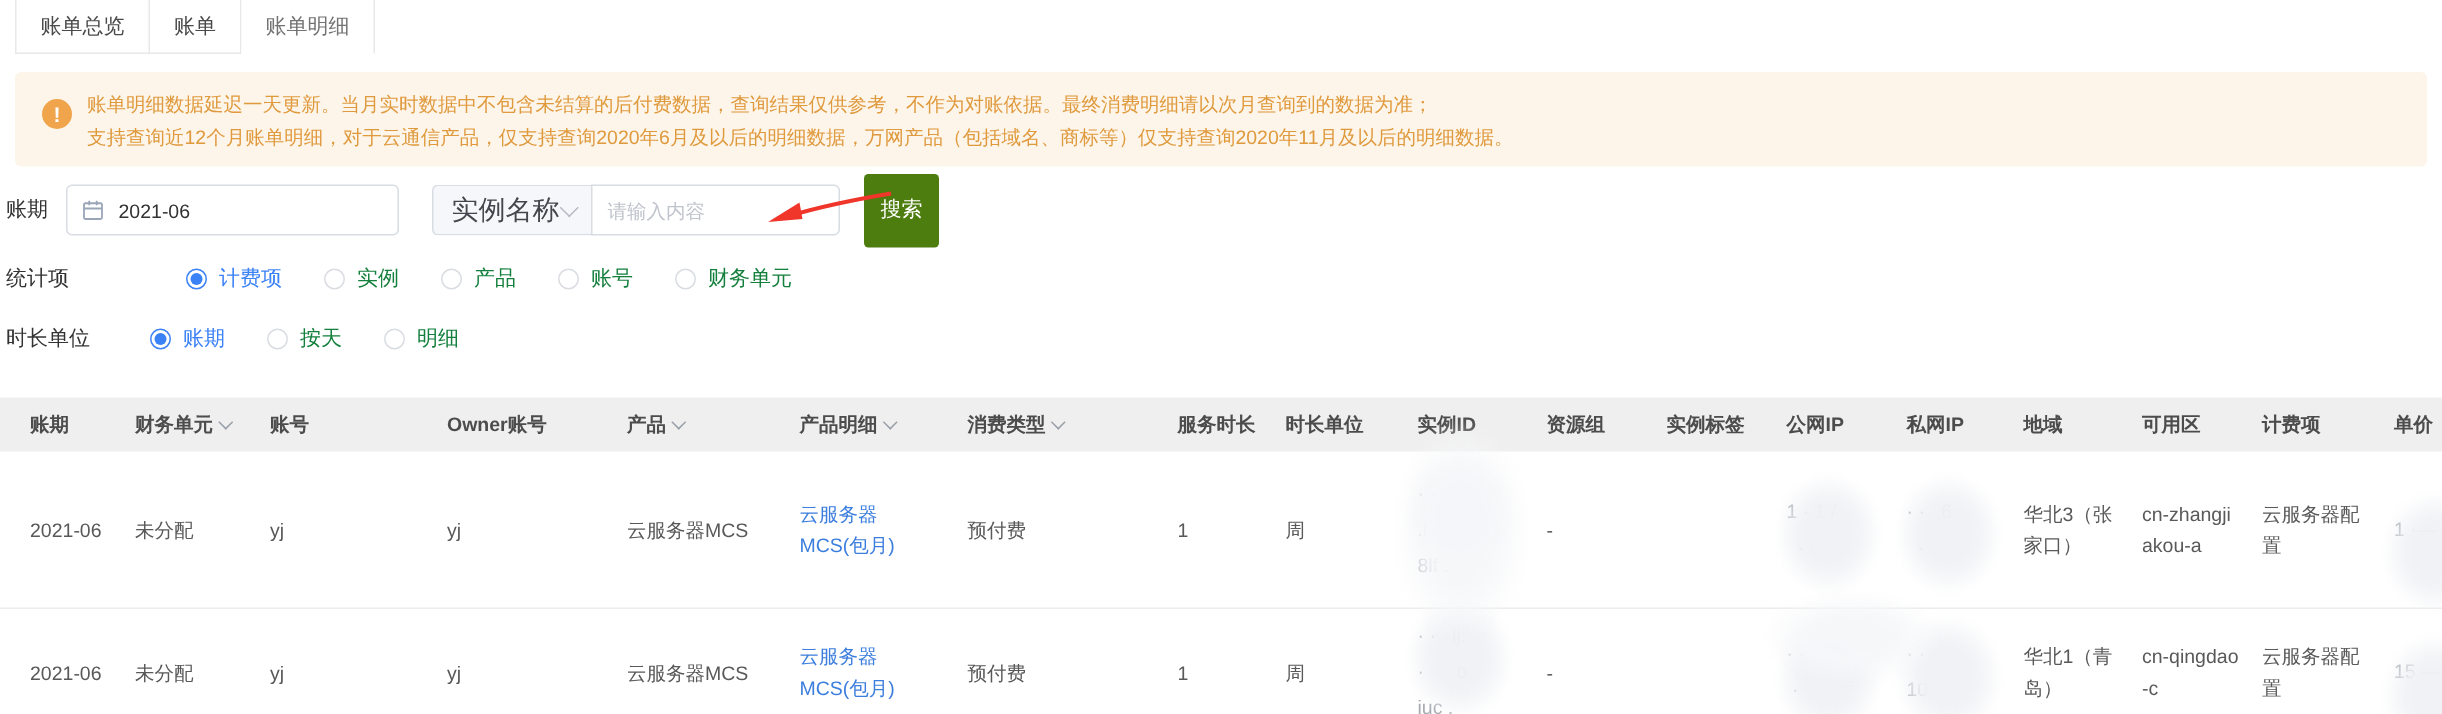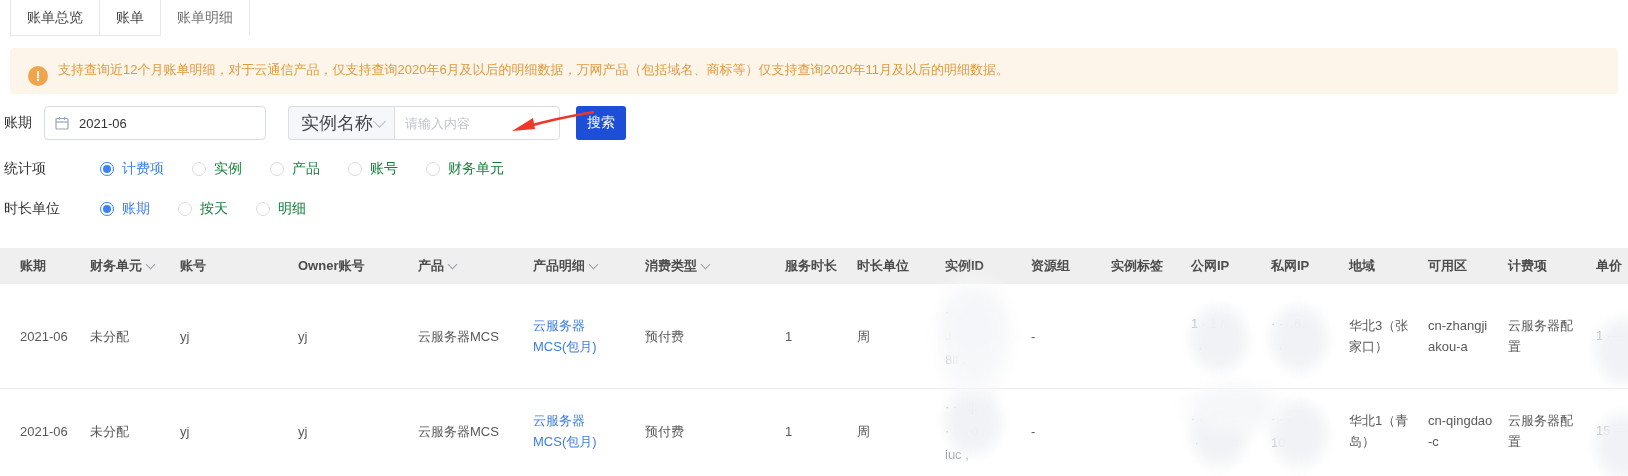--- a/index.html
+++ b/index.html
@@ -38,29 +38,29 @@
     width:106px;height:34px;box-sizing:border-box;border:1px solid #d8dce3;border-right:none;
     border-radius:4px 0 0 4px;background:#f6f7fa;display:flex;align-items:center;
     justify-content:space-between;padding:0 10px 0 12px;font-size:18px;color:#43474d;cursor:pointer;
   }
   .txtbox{
     width:166px;height:34px;box-sizing:border-box;border:1px solid #d8dce3;border-radius:0 4px 4px 0;
     font-size:13px;color:#333;padding:0 10px;outline:none;font-family:inherit;
   }
   .txtbox::placeholder{color:#c0c4cc;}
   .searchbtn{
-    margin-left:16px;width:50px;height:34px;background:#1d4ed8;color:#fff;border:none;
+    margin-left:16px;width:50px;height:49px;background:#4d7c0f;color:#fff;border:none;
     border-radius:3px;font-size:14px;cursor:pointer;font-family:inherit;
   }
   .chev{width:8px;height:8px;border-right:1px solid #b4bac2;border-bottom:1px solid #b4bac2;
     transform:rotate(45deg);margin-top:-4px;}
   .arrow-svg{position:absolute;left:498px;top:-6px;pointer-events:none;}
   
   .radiorow{display:flex;align-items:center;margin-left:4px;}
-  .radiorow.r1{margin-top:20px;}
+  .radiorow.r1{margin-top:20px;gap:24px;}
   .radiorow.r2{margin-top:22px;}
   .rlab{font-size:14px;color:#333;width:96px;}
   .ritems{display:flex;gap:28px;}
   .ritem{display:flex;align-items:center;cursor:pointer;}
   .radio{width:14px;height:14px;border-radius:50%;border:1px solid #d9dce1;background:#fff;box-sizing:border-box;}
   .radio.checked{border-color:#3b82f6;position:relative;}
   .radio.checked::after{content:"";position:absolute;left:2px;top:2px;right:2px;bottom:2px;border-radius:50%;background:#3b82f6;}
   .ritem span.rtext{font-size:14px;color:#15803d;margin-left:8px;}
   .ritem.checked span.rtext{color:#3b82f6;}
   
@@ -100,20 +100,21 @@
 <div class="tabbar" id="tabbar">
     <div class="tab">账单总览</div>
     <div class="tab">账单</div>
     <div class="tab active">账单明细</div>
   </div>
 
 
 <div class="banner">
   <div class="warn-ic">!</div>
   <div class="banner-text">
+    <div>账单明细数据延迟一天更新。当月实时数据中不包含未结算的后付费数据，查询结果仅供参考，不作为对账依据。最终消费明细请以次月查询到的数据为准；</div>
     <div>支持查询近12个月账单明细，对于云通信产品，仅支持查询2020年6月及以后的明细数据，万网产品（包括域名、商标等）仅支持查询2020年11月及以后的明细数据。</div>
   </div>
 </div>
 
 
 <div class="filter">
   <span class="flabel">账期</span>
   <div class="datebox">
     <svg width="14" height="14" viewBox="0 0 14 14">
       <rect x="1" y="2.5" width="12" height="10.5" rx="1" fill="none" stroke="#9aa5b8" stroke-width="1.2"></rect>

